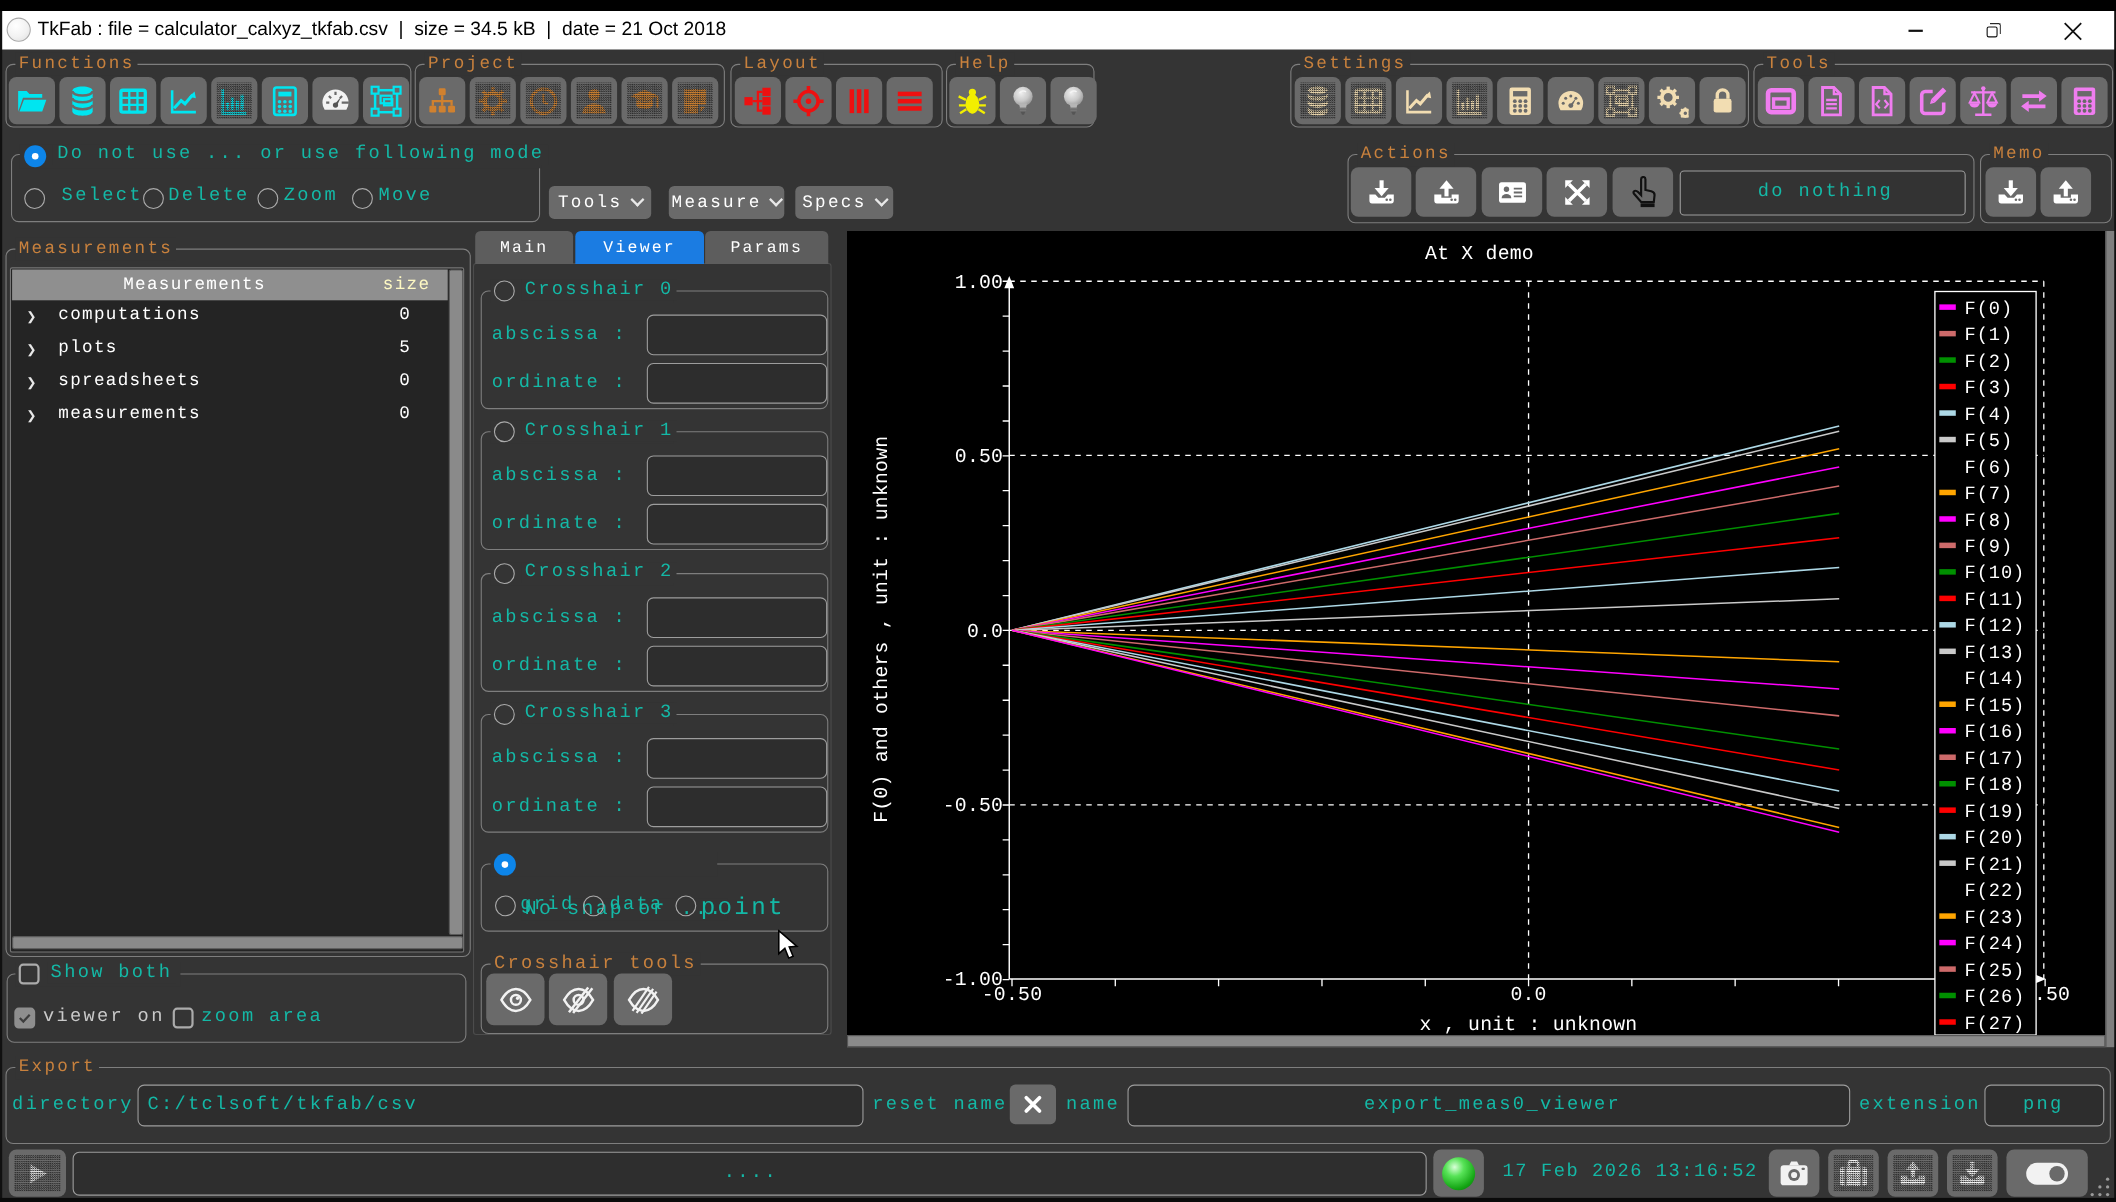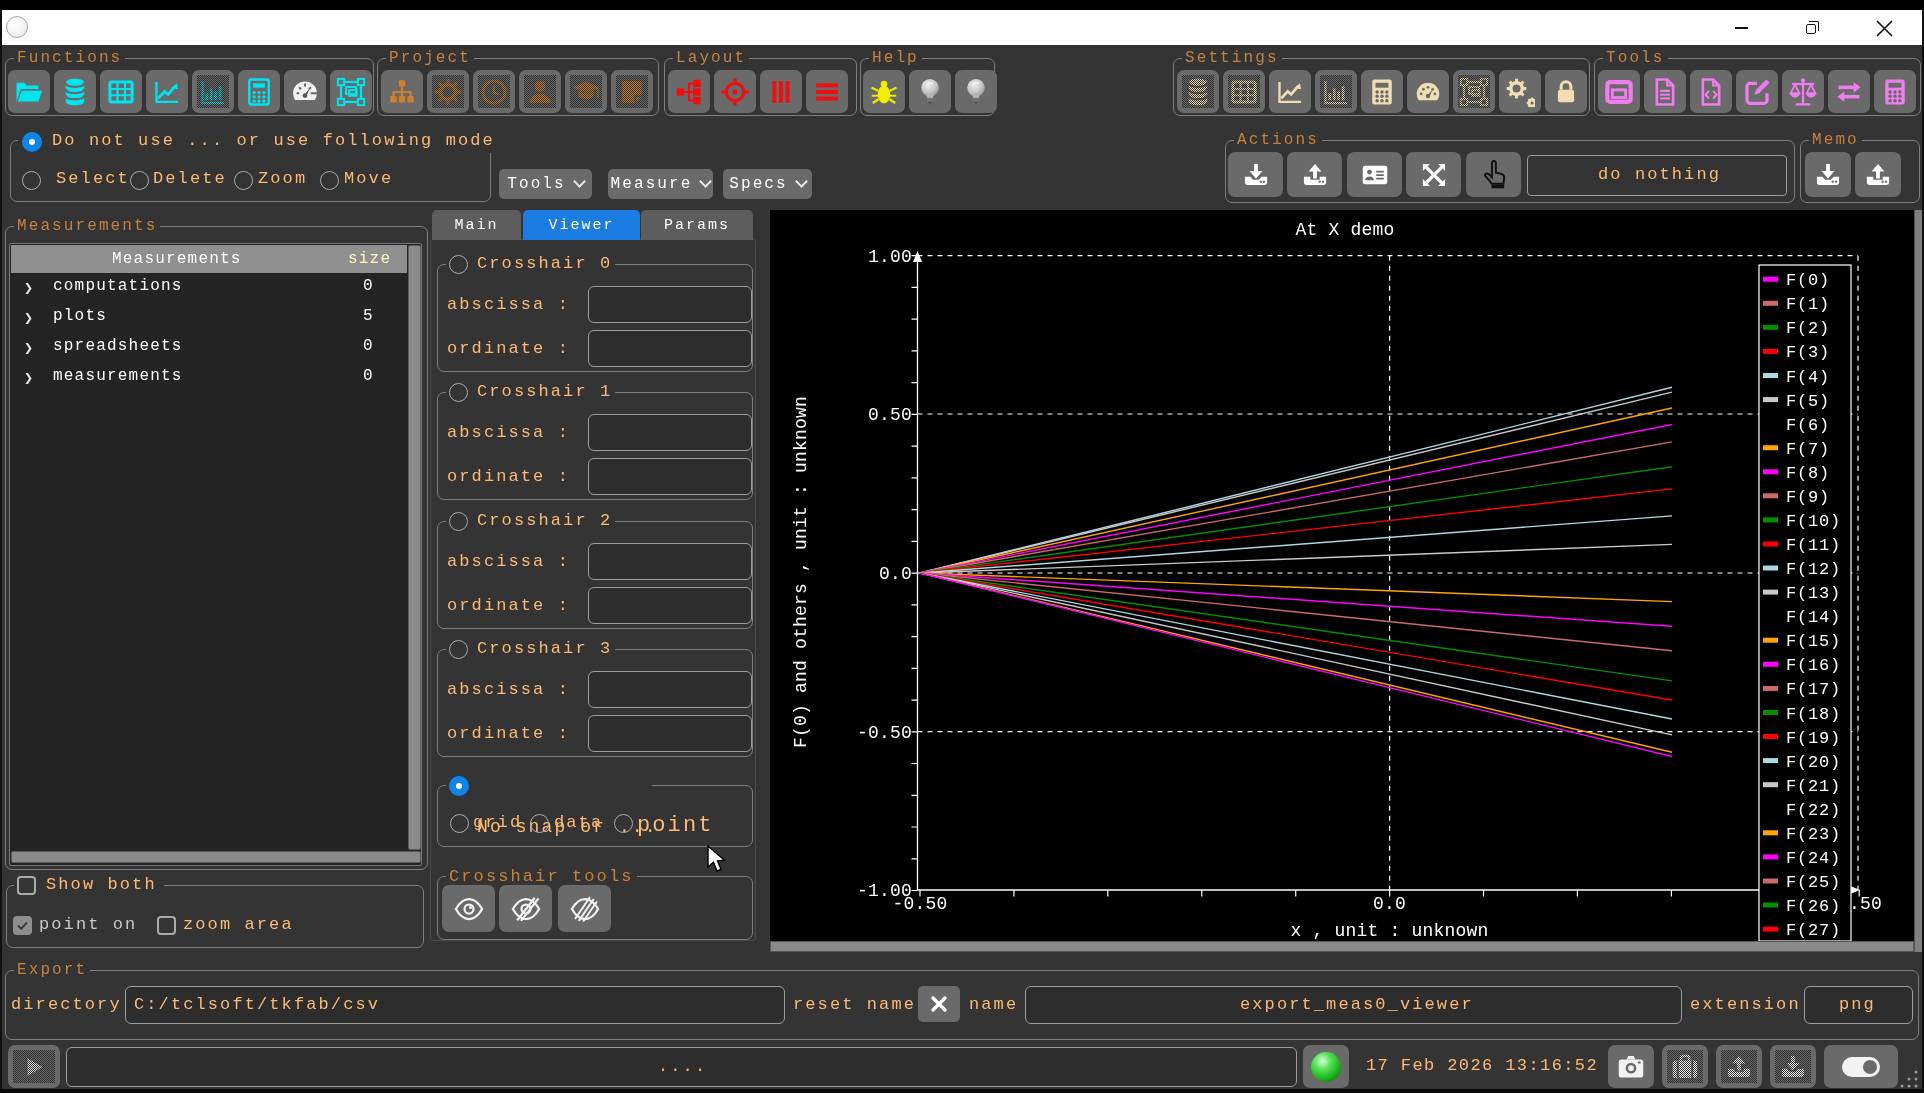--- a/index.html
+++ b/index.html
@@ -1,17 +1,17 @@
 <!DOCTYPE html>
 <html><head><meta charset="utf-8"><style>
 *{margin:0;padding:0;box-sizing:border-box}
 body{width:1924px;height:1093px;overflow:hidden;background:#000}
 #w{position:relative;width:1924px;height:1093px;background:#343434;font-family:"Liberation Mono",monospace;color:#fff;overflow:hidden}
 .abs{position:absolute}
-.m{font-family:"Liberation Mono",monospace;letter-spacing:2.1px;color:#fdba74;font-size:16px;white-space:pre}
+.m{font-family:"Liberation Mono",monospace;letter-spacing:2.1px;color:#14b8a6;font-size:16px;white-space:pre}
 .t{letter-spacing:1.2px!important}
 .lf{position:absolute;border:1px solid #7e7e7e;border-radius:7px}
 .lfl{position:absolute;top:-11px;left:8px;background:#343434;padding:0 3px;color:#c8813d;font-size:16px;letter-spacing:2.1px;line-height:21px;white-space:pre}
 .btn{position:absolute;width:42px;height:43px;background:#6a6a6a;border-radius:7px;display:flex;align-items:center;justify-content:center}
 .btn svg{display:block}
 .stip::after{content:"";position:absolute;left:5px;top:5px;right:5px;bottom:5px;background:repeating-conic-gradient(#2e2e2e 0% 25%,rgba(0,0,0,0) 0% 50%);background-size:2px 2px}
 .rad{position:absolute;width:19px;height:19px;border:1.6px solid #ababab;border-radius:50%;background:transparent}
 .radon{position:absolute;width:20px;height:20px;border-radius:50%;background:#0d85e9}
 .radon::after{content:"";position:absolute;left:7px;top:7px;width:6px;height:6px;border-radius:50%;background:#fff}
 .chk{position:absolute;width:19px;height:19px;border:2px solid #ababab;border-radius:4px;background:transparent}
@@ -19,20 +19,21 @@
 .mb{position:absolute;background:#6a6a6a;border-radius:5px;display:flex;align-items:center;justify-content:center;color:#fff}
 .chev{display:inline-block;width:9px;height:9px;border-right:2px solid #e8e8e8;border-bottom:2px solid #e8e8e8;transform:rotate(45deg);margin-left:9px;margin-top:-5px}
 .tab{position:absolute;height:30px;background:#5d5d5d;display:flex;align-items:center;justify-content:center;border-radius:5px 5px 0 0;font-size:15px;letter-spacing:2px}
 </style></head>
 <body>
 <div id="w">
 
 <div class="abs" style="left:0;top:0;width:1924px;height:10px;background:#000"></div>
 <div class="abs" style="left:0;top:10px;width:1924px;height:35px;background:#fff"></div>
 <div class="abs" style="left:6px;top:16px;width:22px;height:22px;border-radius:50%;border:1px solid #a8a8a8;background:radial-gradient(circle at 38% 32%,#ffffff 0%,#f2f2f2 55%,#ddd 100%)"></div>
+<div class="abs" style="left:34px;top:16px;font-family:'Liberation Sans',sans-serif;font-size:17.5px;color:#000;letter-spacing:0px">TkFab : file = calculator_calxyz_tkfab.csv&nbsp; | &nbsp;size = 34.5 kB&nbsp; | &nbsp;date = 21 Oct 2018</div>
 <div class="abs" style="left:1735px;top:27px;width:13px;height:2px;background:#111"></div>
 <div class="abs" style="left:1806px;top:24px;width:10px;height:10px;border:1.5px solid #111;border-radius:2px"></div>
 <div class="abs" style="left:1809px;top:21px;width:10px;height:10px;border-top:1.5px solid #111;border-right:1.5px solid #111;border-radius:0 2px 0 0"></div>
 <svg class="abs" style="left:1876px;top:20px" width="17" height="17" viewBox="0 0 17 17">
       <path d="M1 1 L16 16 M16 1 L1 16" stroke="#111" stroke-width="1.6"></path>
     </svg>
 
 <div class="abs" style="left:0;top:10px;width:2px;height:1083px;background:#101010"></div>
 <div class="abs" style="left:1922px;top:10px;width:2px;height:1083px;background:#101010"></div>
 <div class="abs" style="left:0;top:1089px;width:1924px;height:4px;background:#0a0a0a"></div>
@@ -525,21 +526,21 @@
 <div class="abs" style="left:11px;top:851px;width:410px;height:12px;background:#8a8a8a;border:1px solid #5a5a5a;border-radius:2px"></div>
 <div class="lf" style="left:6px;top:885px;width:418px;height:63px"></div>
 <div class="abs" style="left:14px;top:875px;width:150px;height:22px;background:#343434"></div>
     <div class="chk" style="left:17px;top:876px"></div>
 <div class="m abs" style="left:43px;top:875px;background:#343434;padding:0 3px;font-size:17px">Show both</div>
 <div class="chk" style="left:13px;top:916px;background:#8e8e8e;border-color:#8e8e8e">
       <svg width="15" height="15" viewBox="0 0 15 15" style="display:block">
         <path d="M3 7.5 L6.2 10.7 12 4.5" stroke="#3d3d3d" stroke-width="2" fill="none"></path>
       </svg>
     </div>
-<div class="m abs" style="left:39px;top:915px;color:#c9c9c9;font-size:17px">point on</div>
+<div class="m abs" style="left:39px;top:915px;color:#c9c9c9;font-size:17px">viewer on</div>
 <div class="chk" style="left:157px;top:916px"></div>
 <div class="m abs" style="left:183px;top:915px;font-size:17px">zoom area</div>
 
 <div class="abs" style="left:430px;top:239px;width:326px;height:702px;border:1px solid #4c4c4c;border-radius:3px"></div>
 <div class="tab" style="left:432px;top:210px;width:89px">Main</div>
 <div class="tab" style="left:523px;top:210px;width:117px;background:#1b7ce2">Viewer</div>
 <div class="tab" style="left:641px;top:210px;width:112px">Params</div>
 
 <div class="lf" style="left:437px;top:264px;width:316px;height:108px"></div>
 <div class="abs" style="left:446px;top:254px;width:166px;height:21px;background:#343434"></div>

